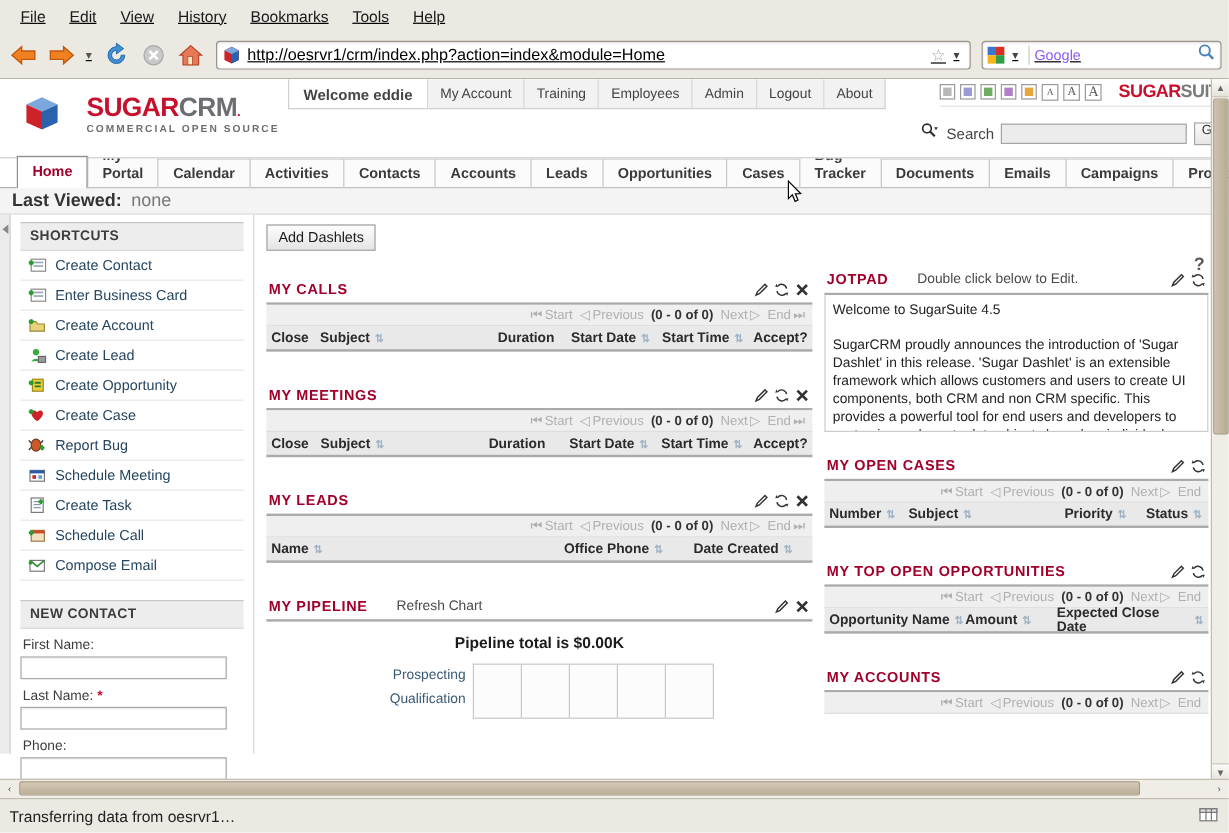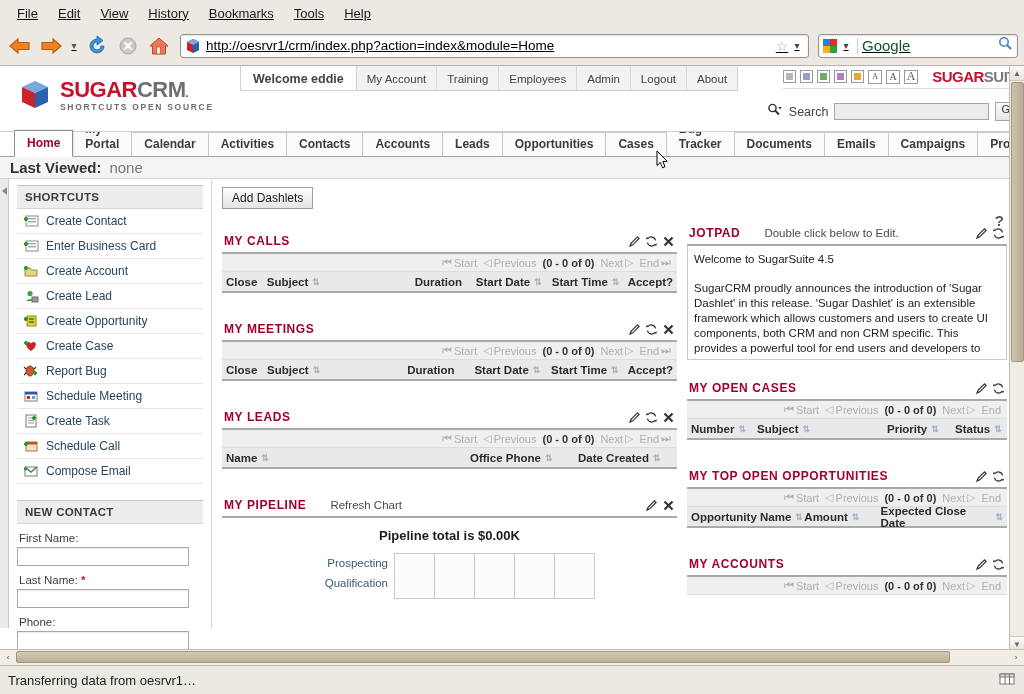--- a/index.html
+++ b/index.html
@@ -81,21 +81,21 @@
     border: 1px solid #9a958c;
     border-radius: 3px;
     display: flex;
     align-items: center;
     margin-left: 6px;
     padding: 0 3px;
     box-shadow: inset 0 1px 2px rgba(0,0,0,0.12);
   }
   .gicon { width: 17px; height: 16px; position: relative; }
   .search-sep { width:1px; height:16px; background:#ccc; margin:0 4px; }
-  .search-placeholder { flex:1; font-size:15px; color:#14532d; }
+  .search-placeholder { flex:1; font-size:12px; color:#8b5cf6; }
   .magnifier { width:18px; text-align:center; }
 
   
   .viewport {
     position: relative;
     width: 1024px;
     height: 694px;
     text-decoration: underline;
   }
   .page {
@@ -112,21 +112,21 @@
     position: relative;
     height: 66px;
     background: #ffffff;
     border-bottom: 1px solid #cfcfcf;
   }
   .logo-area {
     position: absolute; left: 18px; top: 12px;
     display: flex; align-items: center; gap: 8px;
   }
   .cube { width: 34px; height: 34px; }
-  .logo-text { line-height: 1; }
+  .logo-text { line-height: 1; margin-left: 12px; }
   .logo-main { font-size: 22px; font-weight: bold; letter-spacing: -0.5px; }
   .logo-main .red { color: #c8102e; }
   .logo-main .gray { color: #6d6e71; }
   .logo-sub {
     font-size: 8.5px; color: #6d6e71; letter-spacing: 1.7px;
     margin-top: 2px; font-weight: bold;
   }
 
   .top-nav {
     position: absolute;
@@ -601,21 +601,21 @@
           <svg width="34" height="34" viewBox="0 0 34 34">
             <path d="M4 9 L17 3 L30 9 L17 15 Z" fill="#7ba7dd"></path>
             <path d="M4 9 L17 15 L17 30 L4 24 Z" fill="#cc2229"></path>
             <path d="M30 9 L17 15 L17 30 L30 24 Z" fill="#2a62ad"></path>
           </svg>
         </span>
         <span class="logo-text">
           <div class="logo-main">
             <span class="red">SUGAR</span><span class="gray">CRM</span><span class="red" style="font-size:11px">.</span>
           </div>
-          <div class="logo-sub">SHORTCUTS OPEN SOURCE</div>
+          <div class="logo-sub">COMMERCIAL OPEN SOURCE</div>
         </span>
       </div>
 
       <div class="top-nav">
         <div class="welcome-tab">Welcome eddie</div>
         <div class="topnav-links">
           <a>My Account</a>
           <a>Training</a>
           <a>Employees</a>
           <a>Admin</a>

